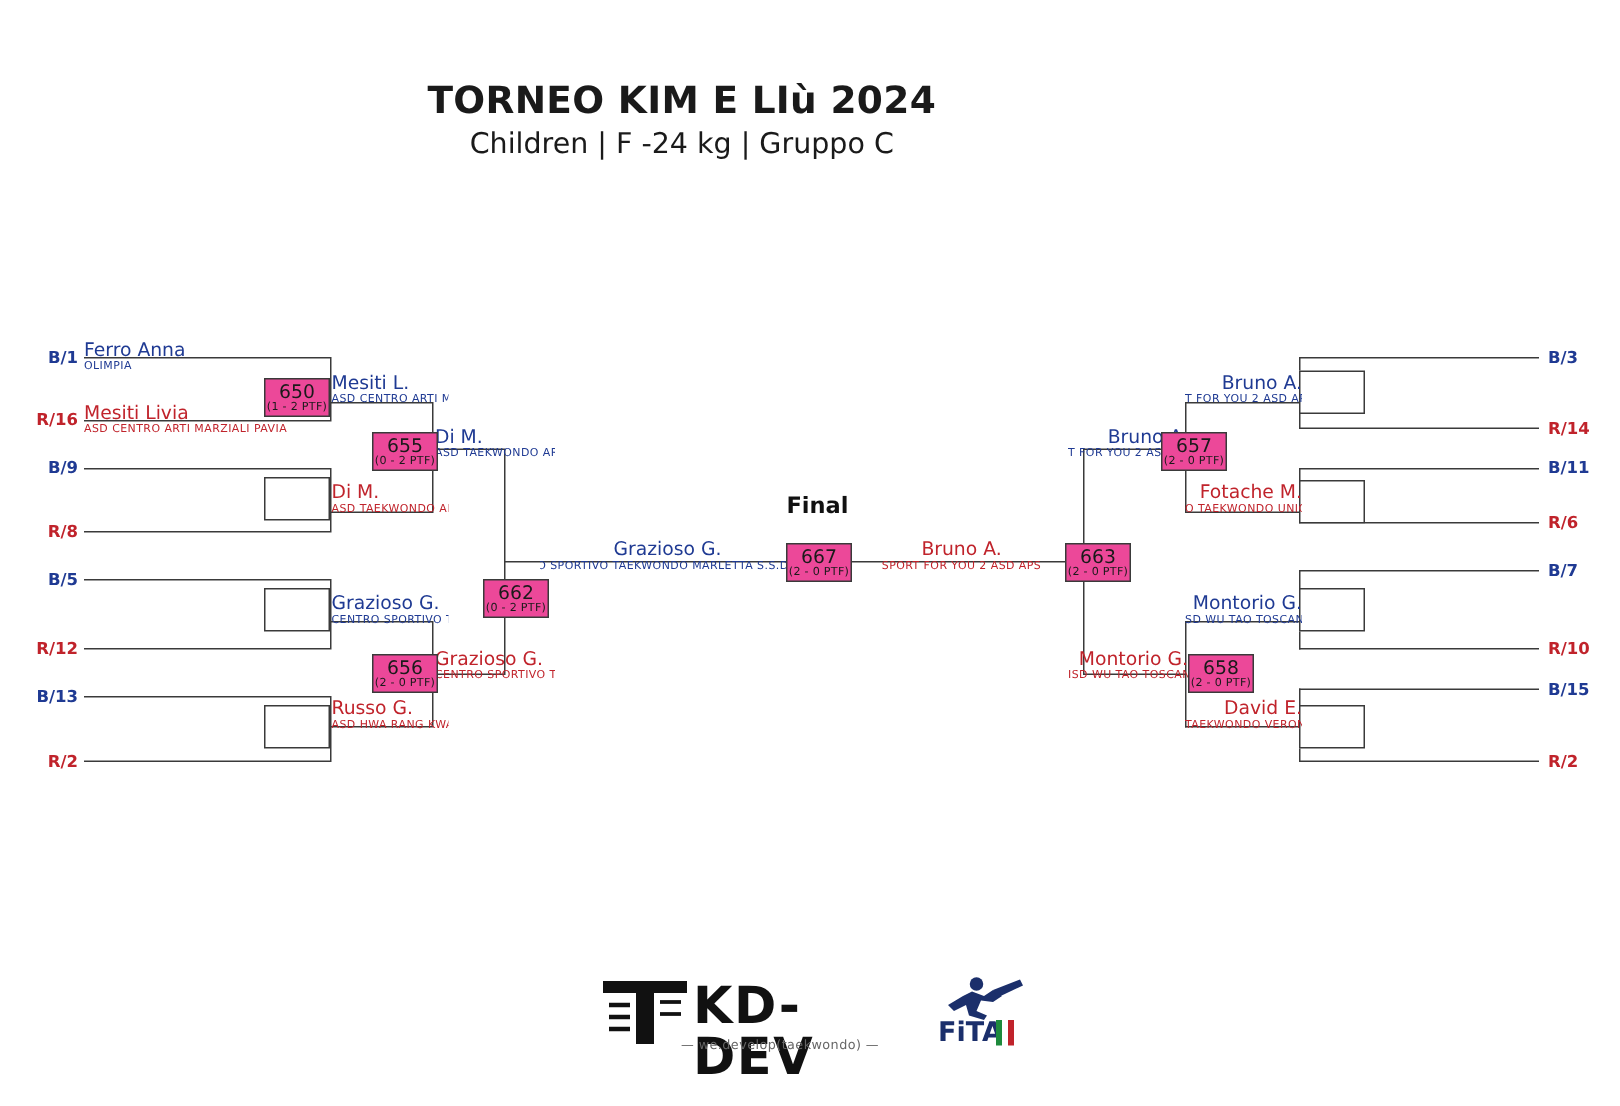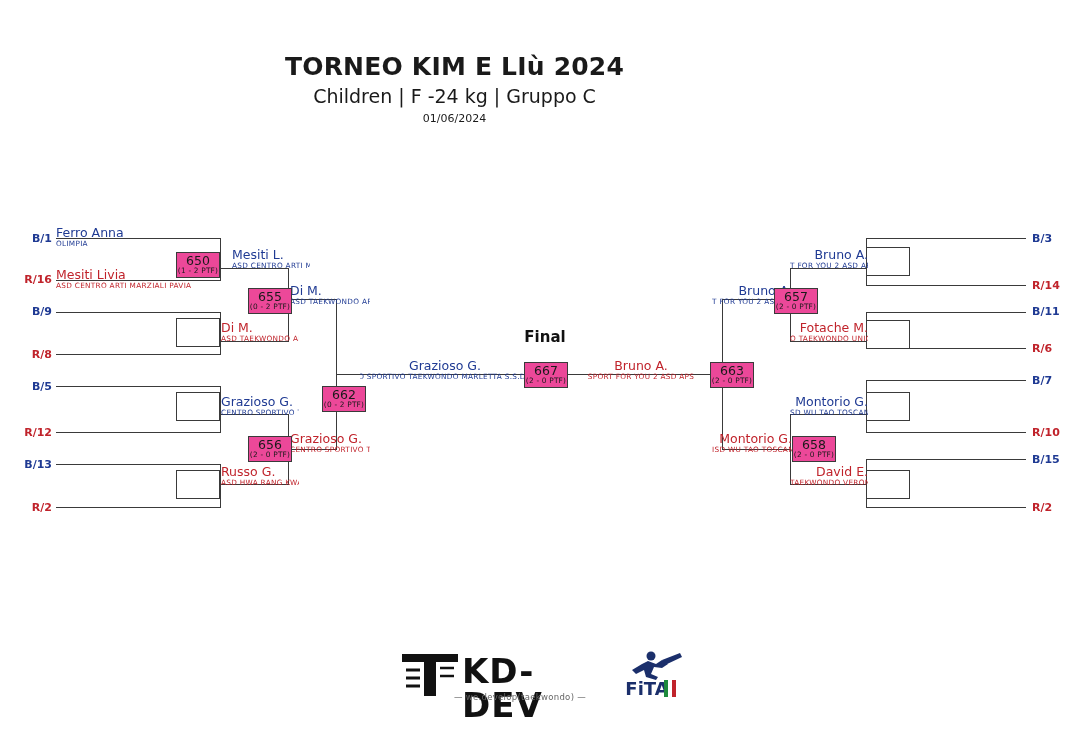--- a/index.html
+++ b/index.html
@@ -62,21 +62,20 @@
   .fita-flag i{position:absolute;top:0;width:4px;height:17px;display:block;}
 </style>
 </head>
 <body>
 
 <div class="stage">
 
   <div class="hdr">
     <div class="t1">TORNEO KIM E LIù 2024</div>
     <div class="t2">Children | F -24 kg | Gruppo C</div>
-    <div class="t3">01/06/2024</div>
   </div>
 
   <div class="seed b left" style="left:22px;top:233px;width:30px;">B/1</div>
   <div class="seed r left" style="left:14px;top:274px;width:38px;">R/16</div>
   <div class="seed b left" style="left:22px;top:306px;width:30px;">B/9</div>
   <div class="seed r left" style="left:22px;top:349px;width:30px;">R/8</div>
   <div class="seed b left" style="left:22px;top:381px;width:30px;">B/5</div>
   <div class="seed r left" style="left:14px;top:427px;width:38px;">R/12</div>
   <div class="seed b left" style="left:14px;top:459px;width:38px;">B/13</div>
   <div class="seed r left" style="left:22px;top:502px;width:30px;">R/2</div>
@@ -158,21 +157,21 @@
 
   <div class="nm r" style="left:56px;top:268px;width:180px;">
     <span class="n">Mesiti Livia</span>
     <span class="c">ASD CENTRO ARTI MARZIALI PAVIA</span>
   </div>
   <div class="nm b" style="left:56px;top:226px;width:170px;">
     <span class="n">Ferro Anna</span>
     <span class="c">OLIMPIA</span>
   </div>
 
-  <div class="nm b" style="left:232px;top:248px;width:78px;">
+  <div class="nm b" style="left:221px;top:248px;width:78px;">
     <span class="n">Mesiti L.</span>
     <span class="c">ASD CENTRO ARTI MA</span>
   </div>
   <div class="nm r" style="left:221px;top:321px;width:78px;">
     <span class="n">Di M.</span>
     <span class="c">ASD TAEKWONDO ARD</span>
   </div>
   <div class="nm b" style="left:221px;top:395px;width:78px;">
     <span class="n">Grazioso G.</span>
     <span class="c">CENTRO SPORTIVO TA</span>

